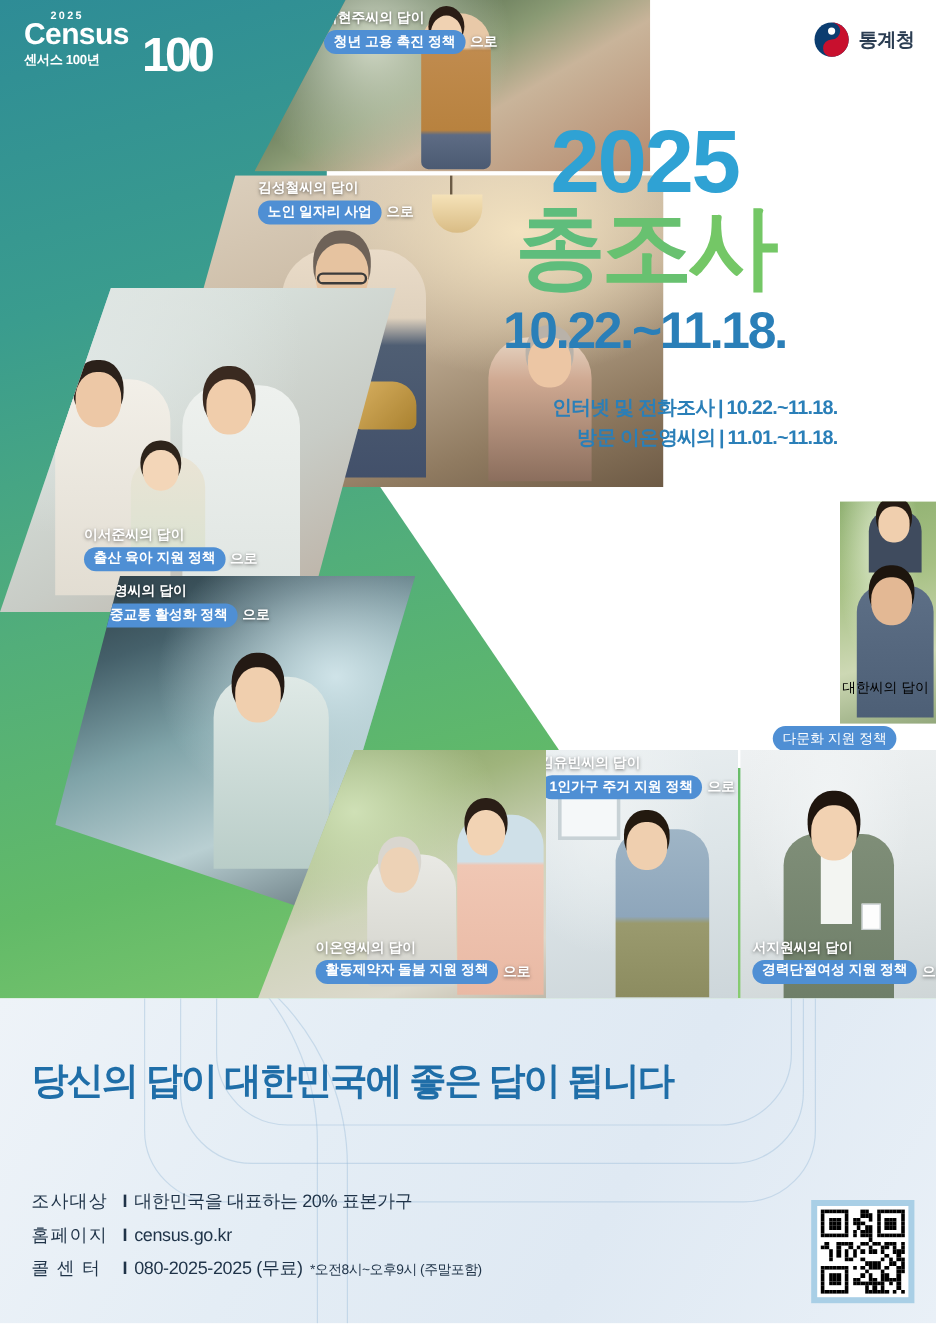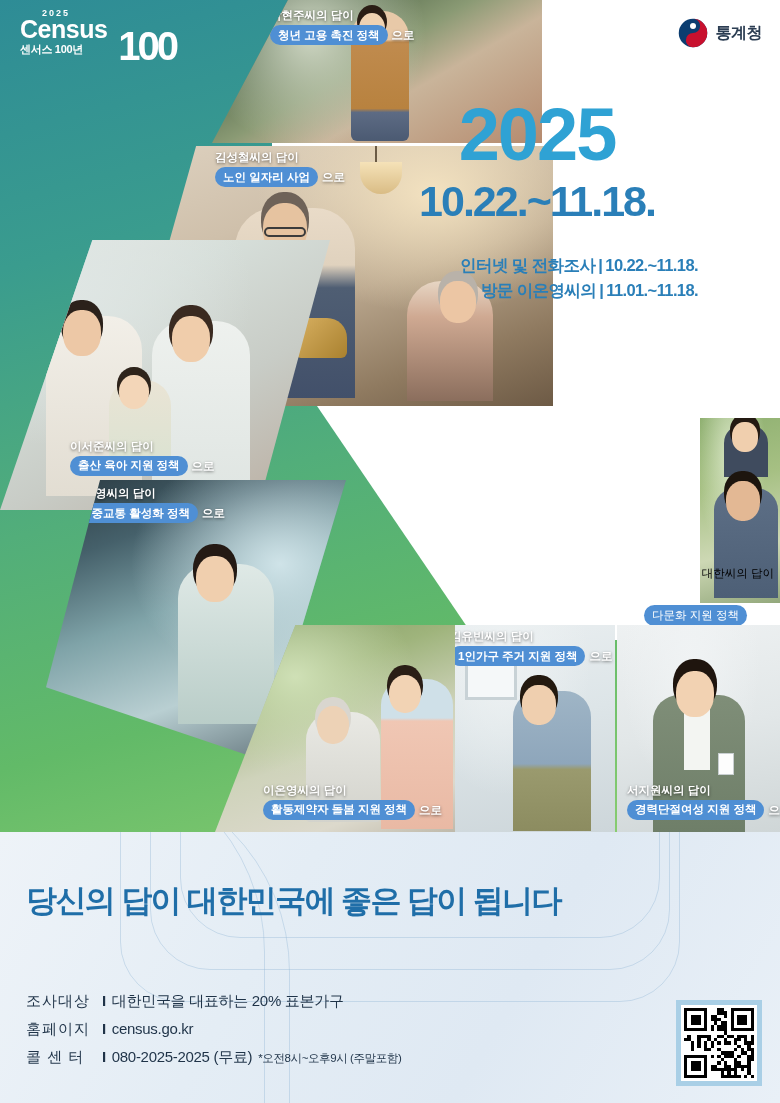--- a/index.html
+++ b/index.html
@@ -435,20 +435,21 @@
       <svg class="gov-mark" viewBox="0 0 40 40">
         <circle cx="20" cy="20" r="19" fill="#0b3d70"></circle>
         <path d="M20 1a19 19 0 0 1 0 38 9.5 9.5 0 0 1 0-19 9.5 9.5 0 0 0 0-19z" fill="#c8102e"></path>
         <circle cx="20" cy="10.5" r="4" fill="#ffffff"></circle>
       </svg>
       <span class="gov-text">통계청</span>
     </div>
 
     <div class="title-block">
       <div class="t-year">2025</div>
+      <div class="t-l2"><span class="c5">총</span><span class="c6">조</span><span class="c7">사</span></div>
       <div class="t-dates">10.22.~11.18.</div>
       <div class="t-sub">
         <div>
           <span>인터넷 및 전화조사</span><span class="bar">|</span><span>10.22.~11.18.</span>
         </div>
         <div>
           <span>방문 이온영씨의</span><span class="bar">|</span><span>11.01.~11.18.</span>
         </div>
       </div>
     </div>

